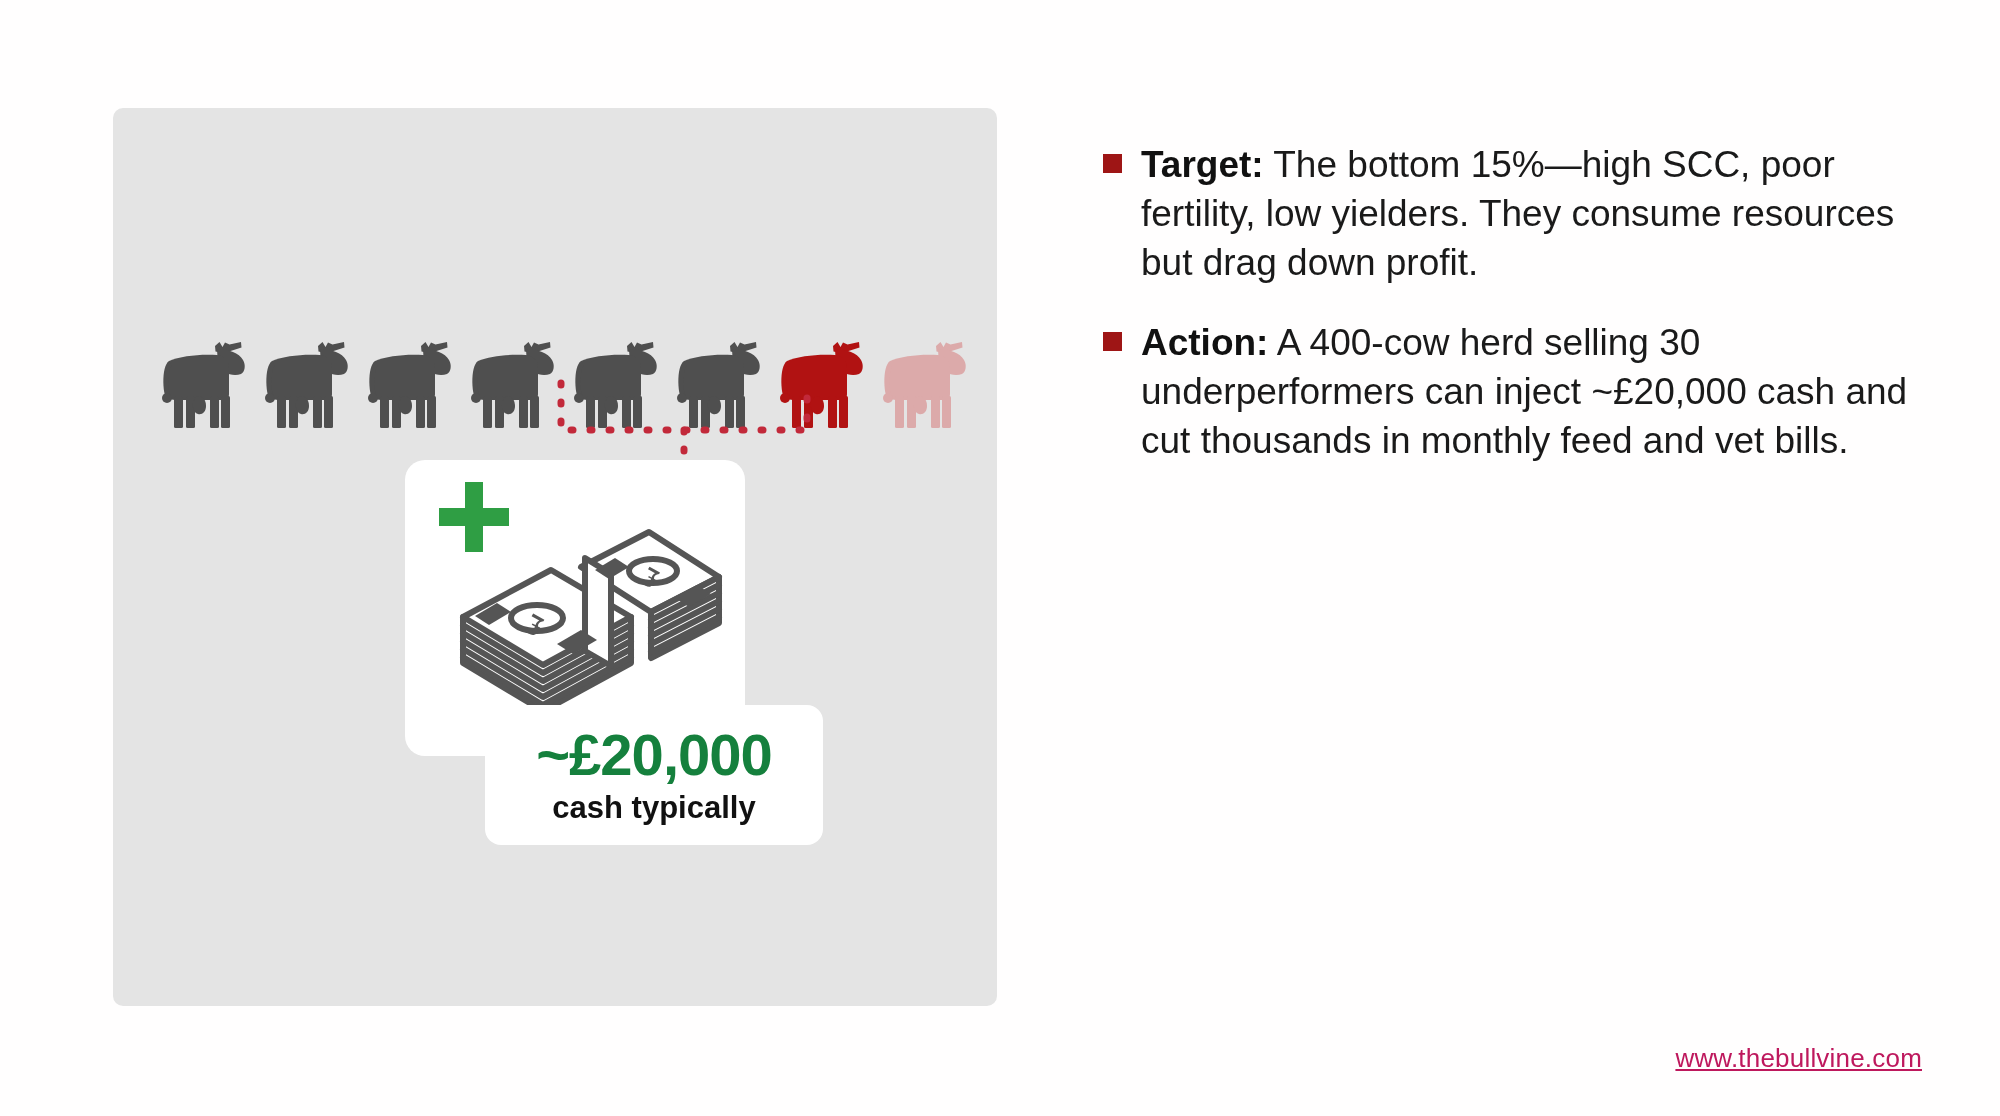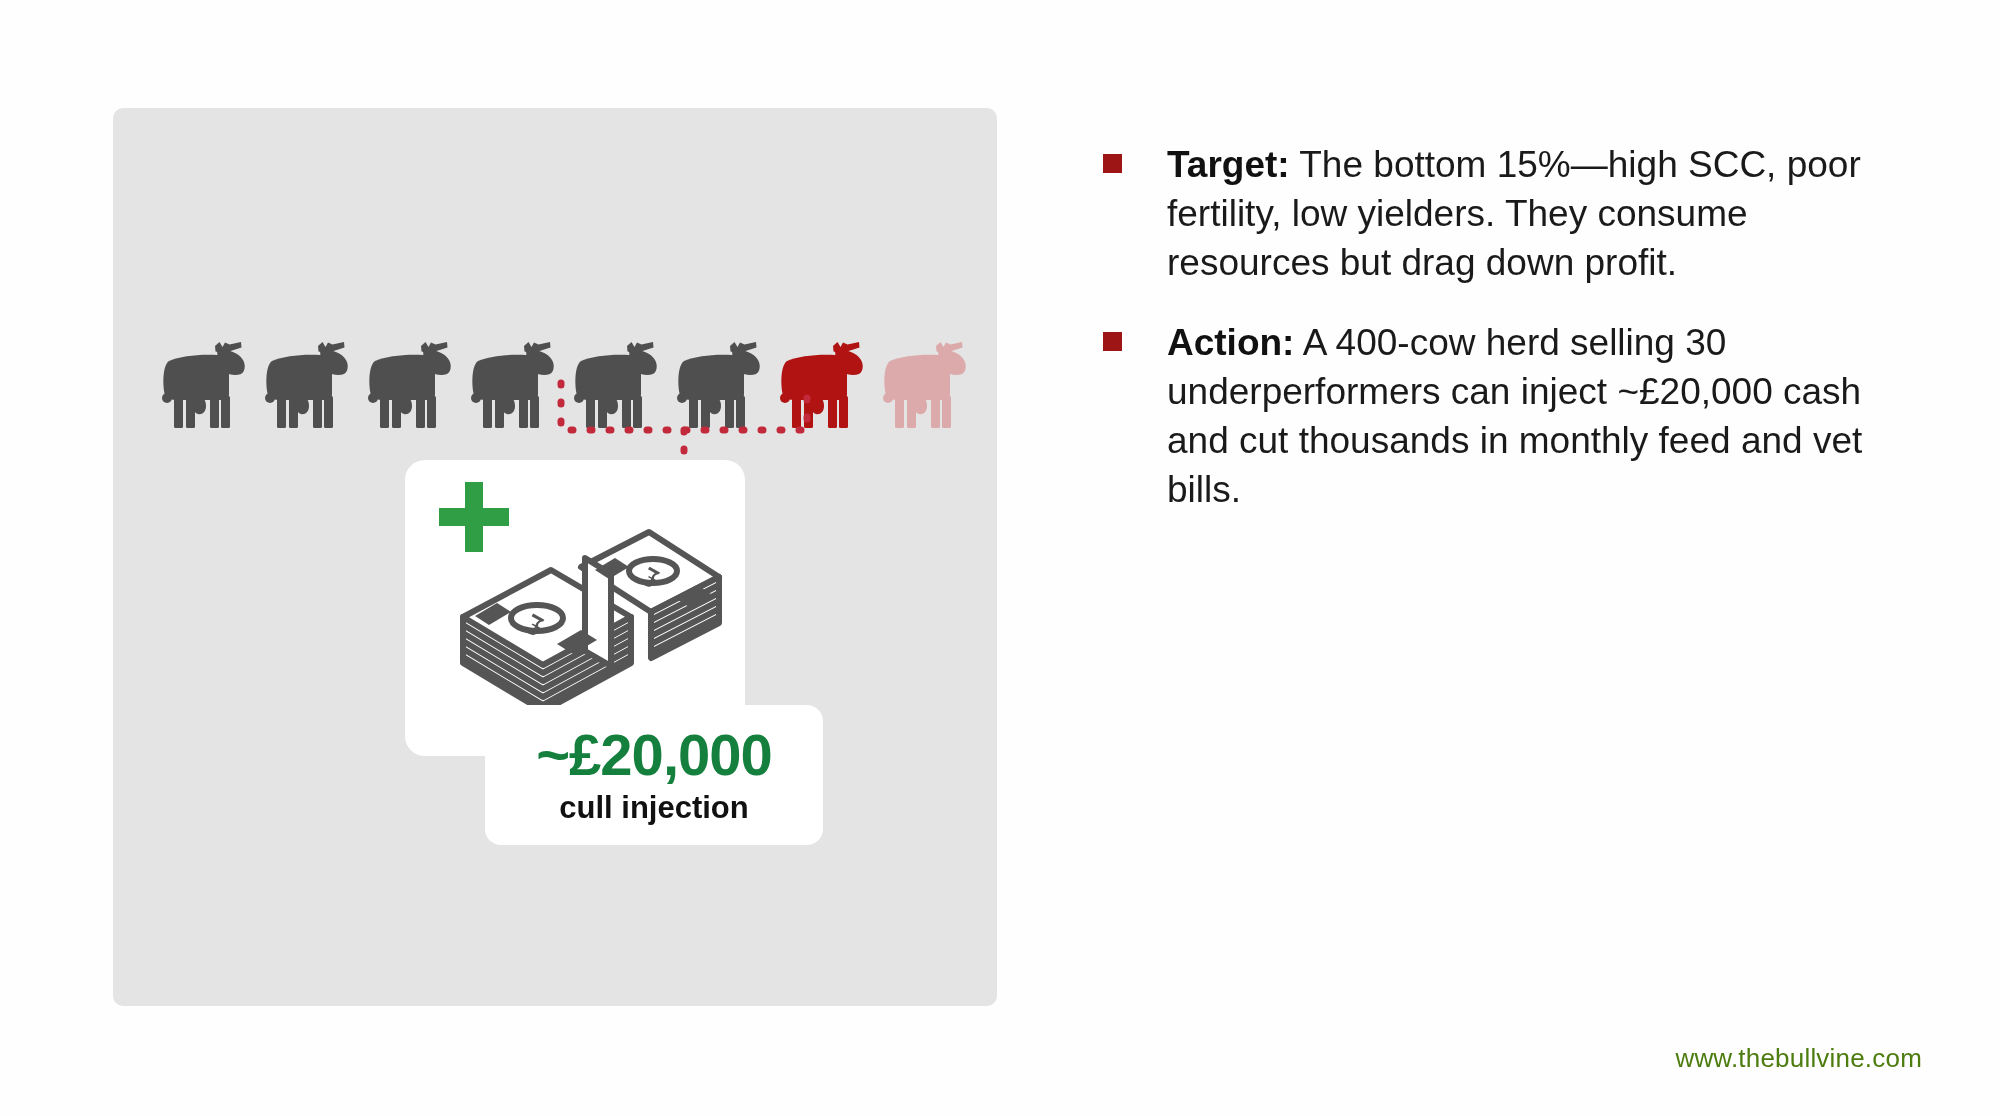--- a/index.html
+++ b/index.html
@@ -128,21 +128,20 @@
     color: #141414;
     line-height: 1.14;
     letter-spacing: 0.2px;
     margin: 0 0 52px 0;
     text-transform: uppercase;
   }
   .bullet-row {
     display: flex;
     align-items: flex-start;
     margin-bottom: 30px;
-    gap: 26px;
   }
   .bullet-marker {
     flex: 0 0 auto;
     width: 19px;
     height: 19px;
     background: #9e1515;
     margin: 14px 19px 0 0;
   }
   .bullet-text {
     flex: 1 1 auto;
@@ -154,22 +153,23 @@
     font-weight: bold;
     color: #111111;
   }
 
   
   #footer-url {
     position: absolute;
     right: 78px;
     bottom: 42px;
     font-size: 26px;
-    color: #4d7c0f;
+    color: #be185d;
     letter-spacing: 0.2px;
+    text-decoration: underline;
   }
 </style>
 </head>
 <body>
 
 <div id="slide">
 
   <div id="visual-panel">
 
     <div id="herd-row">
@@ -352,21 +352,21 @@
           <path d="M222 78 L244 65 L258 74 L236 87 Z" fill="#555555" stroke="none"></path>
         </g>
 
         <text x="84" y="104" fill="#555555" font-family="'Liberation Serif', serif" font-size="30" font-weight="bold" text-anchor="middle" transform="rotate(-151 84 100)">£</text>
         <text x="200" y="57" fill="#555555" font-family="'Liberation Serif', serif" font-size="28" font-weight="bold" text-anchor="middle" transform="rotate(-151 200 53)">£</text>
       </svg>
     </div>
 
     <div id="caption-card">
       <div id="cash-amount">~£20,000</div>
-      <div id="cash-sublabel">cull injection</div>
+      <div id="cash-sublabel">cash typically</div>
     </div>
 
   </div>
 
   <div id="text-column">
 
 
     <div id="bullet-list">
 
     <div class="bullet-row">

